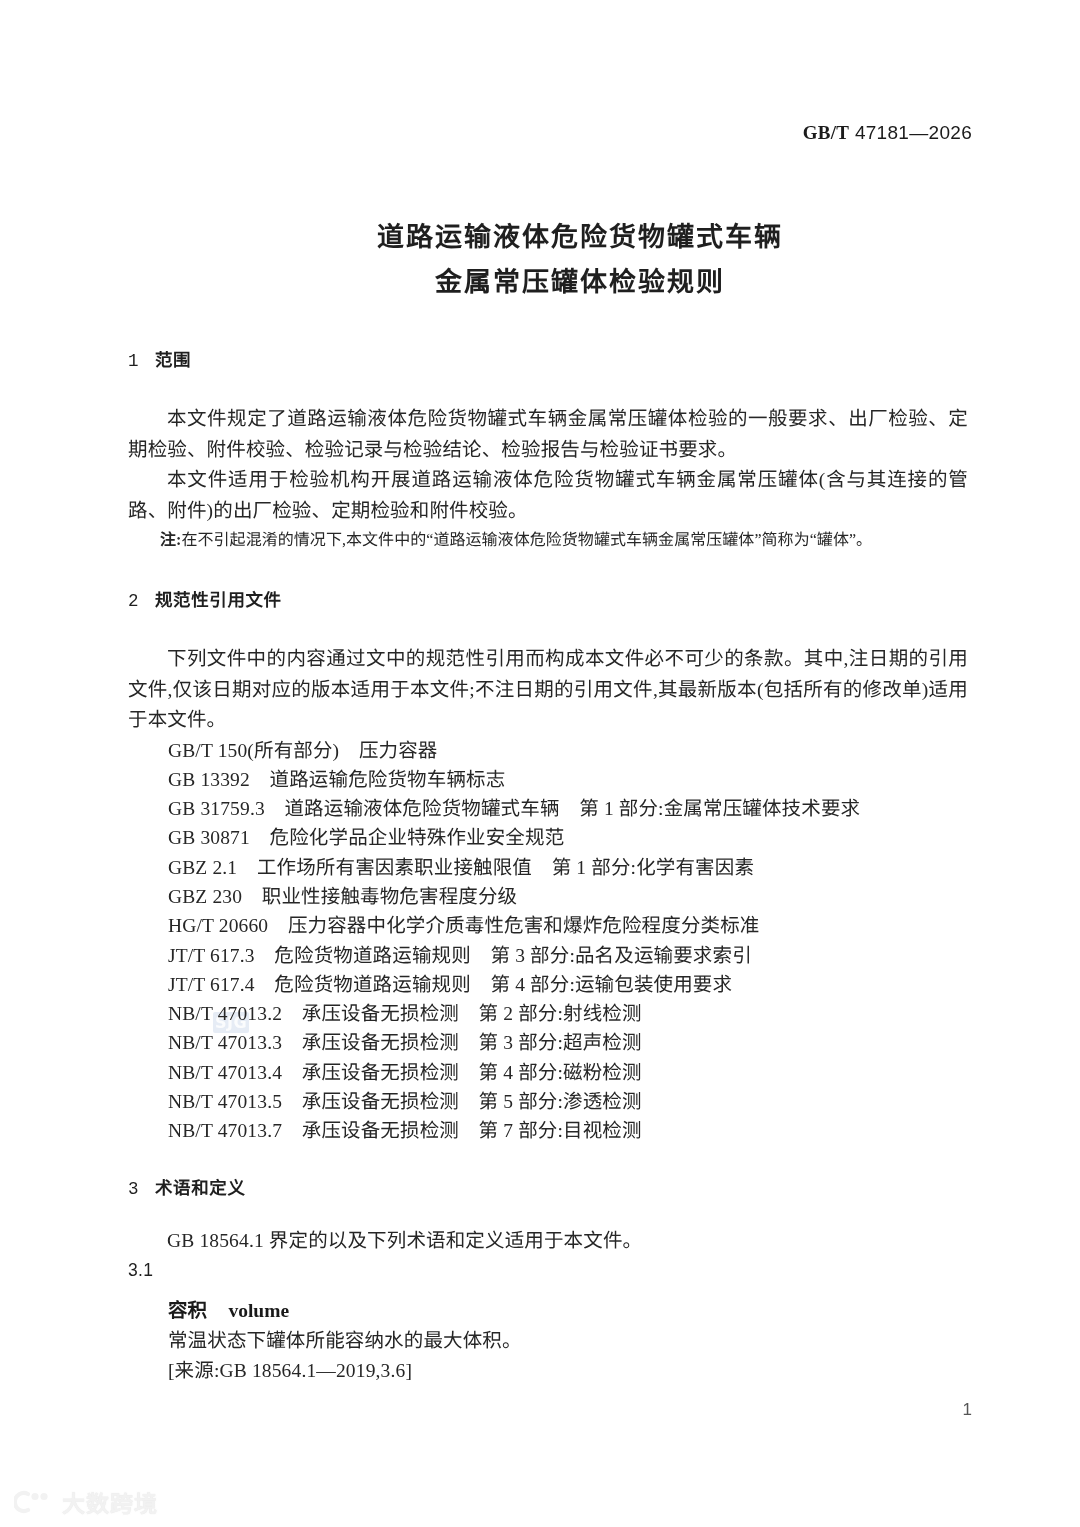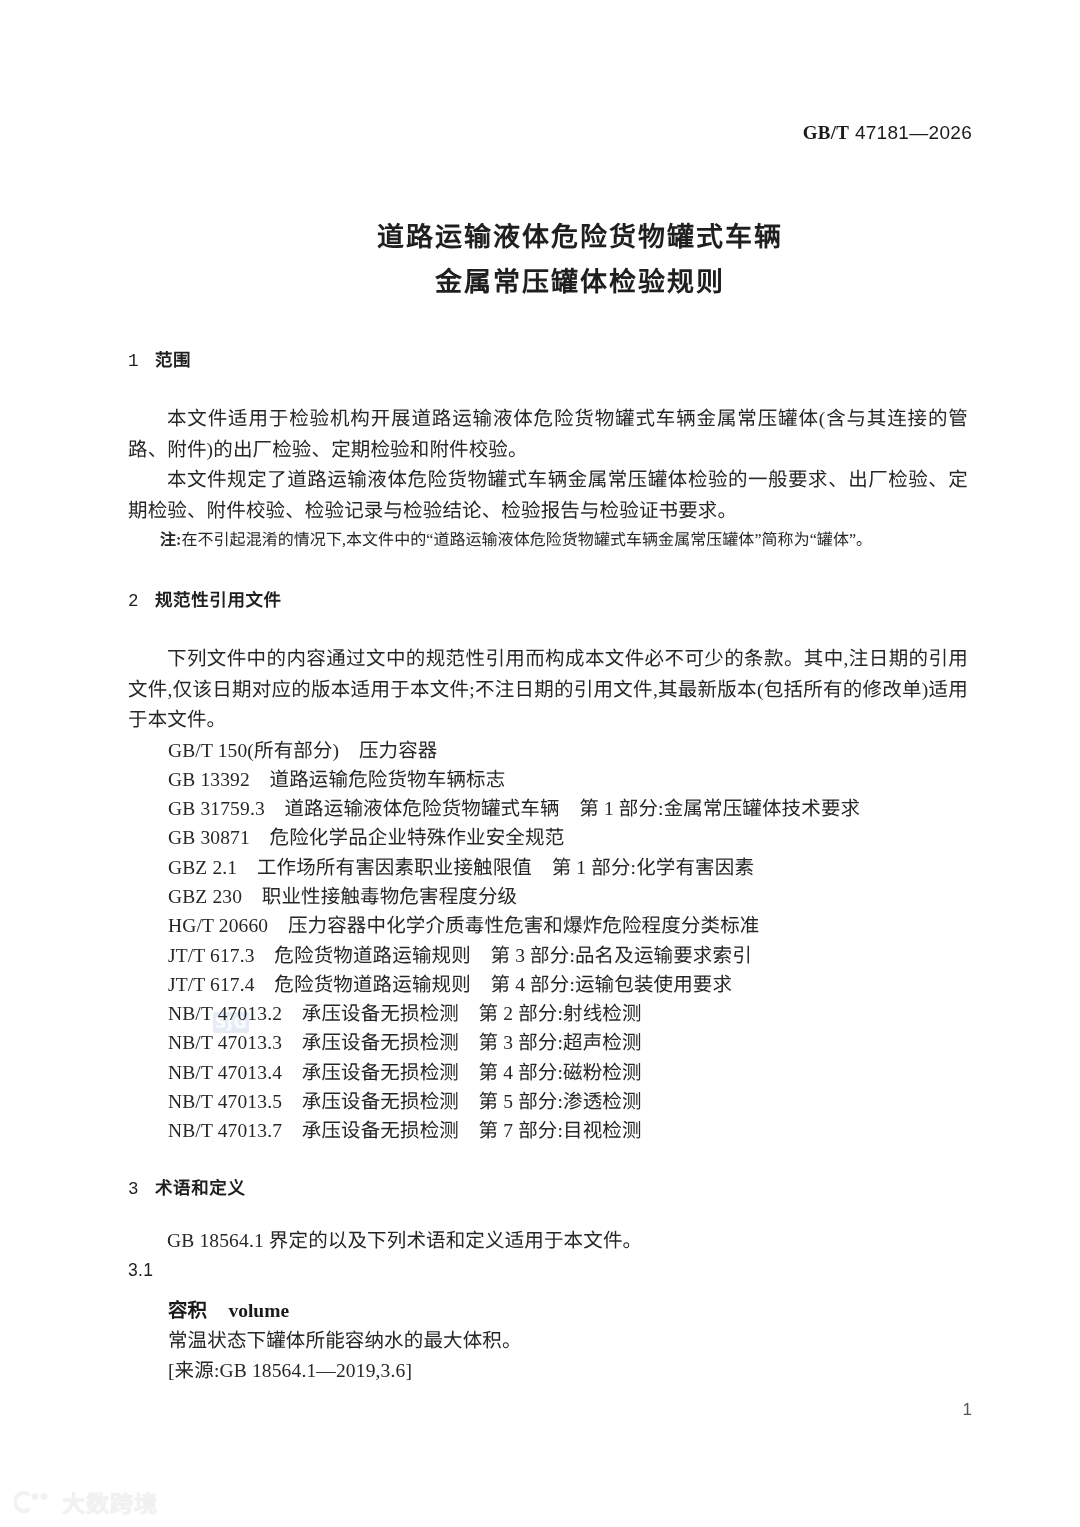--- a/index.html
+++ b/index.html
@@ -222,22 +222,22 @@
 
   <div class="wm-inline"></div>
   <div class="wm-inline-text">SJG</div>
 
   <div class="body-col">
 
     <h2 class="sec-head">
       <span class="num">1</span><span>范围</span>
     </h2>
     <div class="sp-30"></div>
+    <p class="para">本文件规定了道路运输液体危险货物罐式车辆金属常压罐体检验的一般要求、出厂检验、定期检验、附件校验、检验记录与检验结论、检验报告与检验证书要求。</p>
     <p class="para">本文件适用于检验机构开展道路运输液体危险货物罐式车辆金属常压罐体(含与其连接的管路、附件)的出厂检验、定期检验和附件校验。</p>
-    <p class="para">本文件规定了道路运输液体危险货物罐式车辆金属常压罐体检验的一般要求、出厂检验、定期检验、附件校验、检验记录与检验结论、检验报告与检验证书要求。</p>
     <p class="note">
       <span class="lbl">注:</span><span>在不引起混淆的情况下,本文件中的“道路运输液体危险货物罐式车辆金属常压罐体”简称为“罐体”。</span>
     </p>
 
     <div class="sp-34"></div>
 
     <h2 class="sec-head">
       <span class="num">2</span><span>规范性引用文件</span>
     </h2>
     <div class="sp-30"></div>

